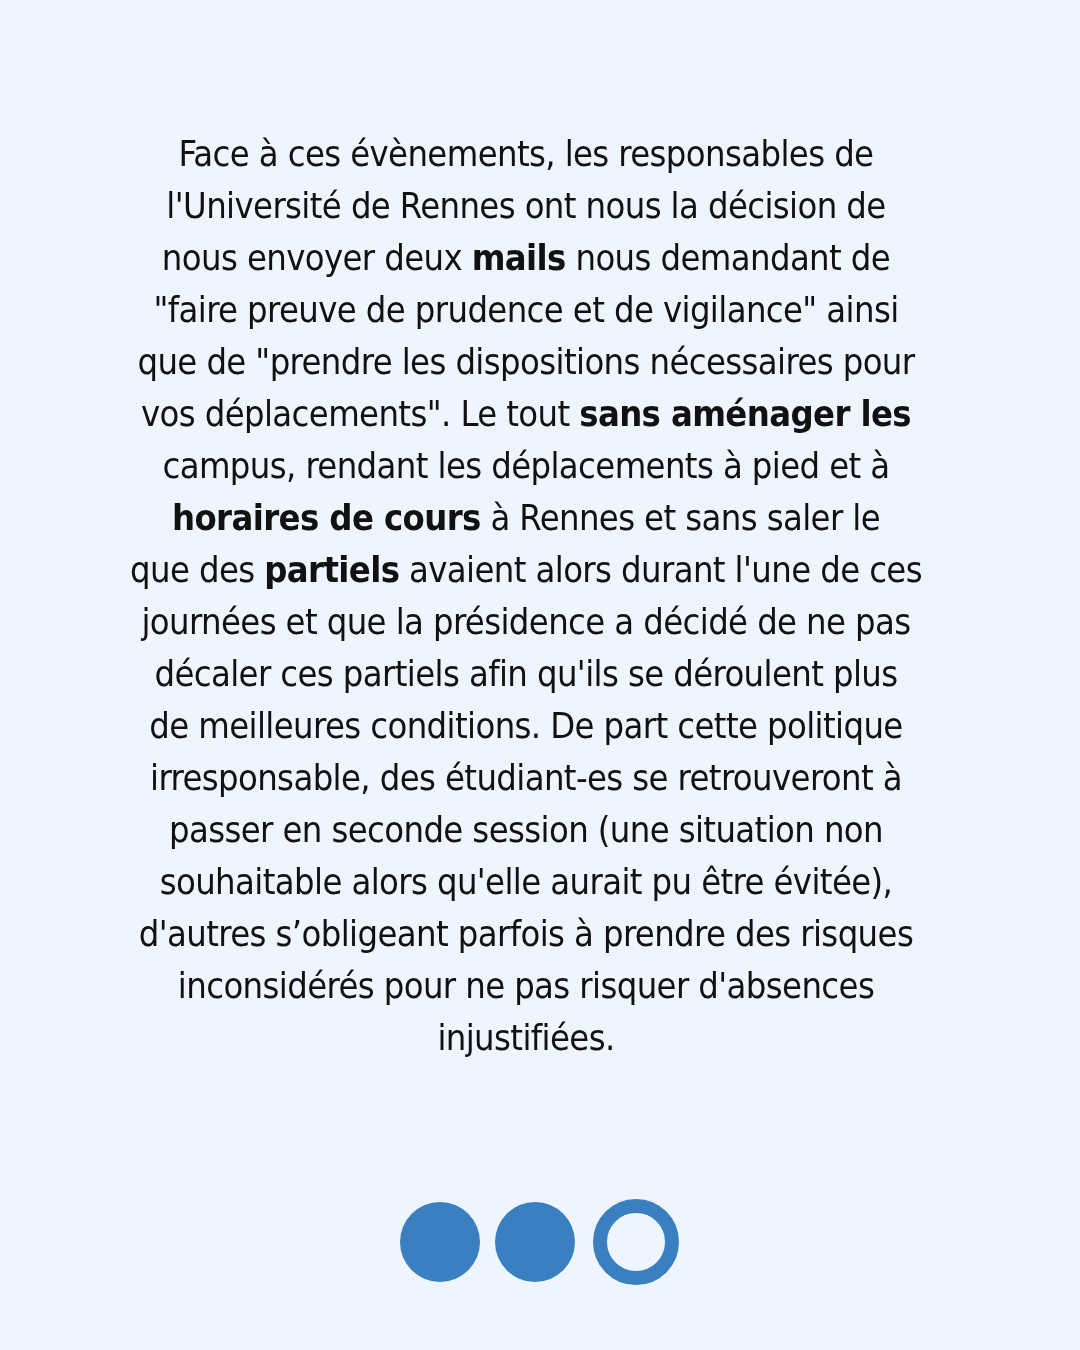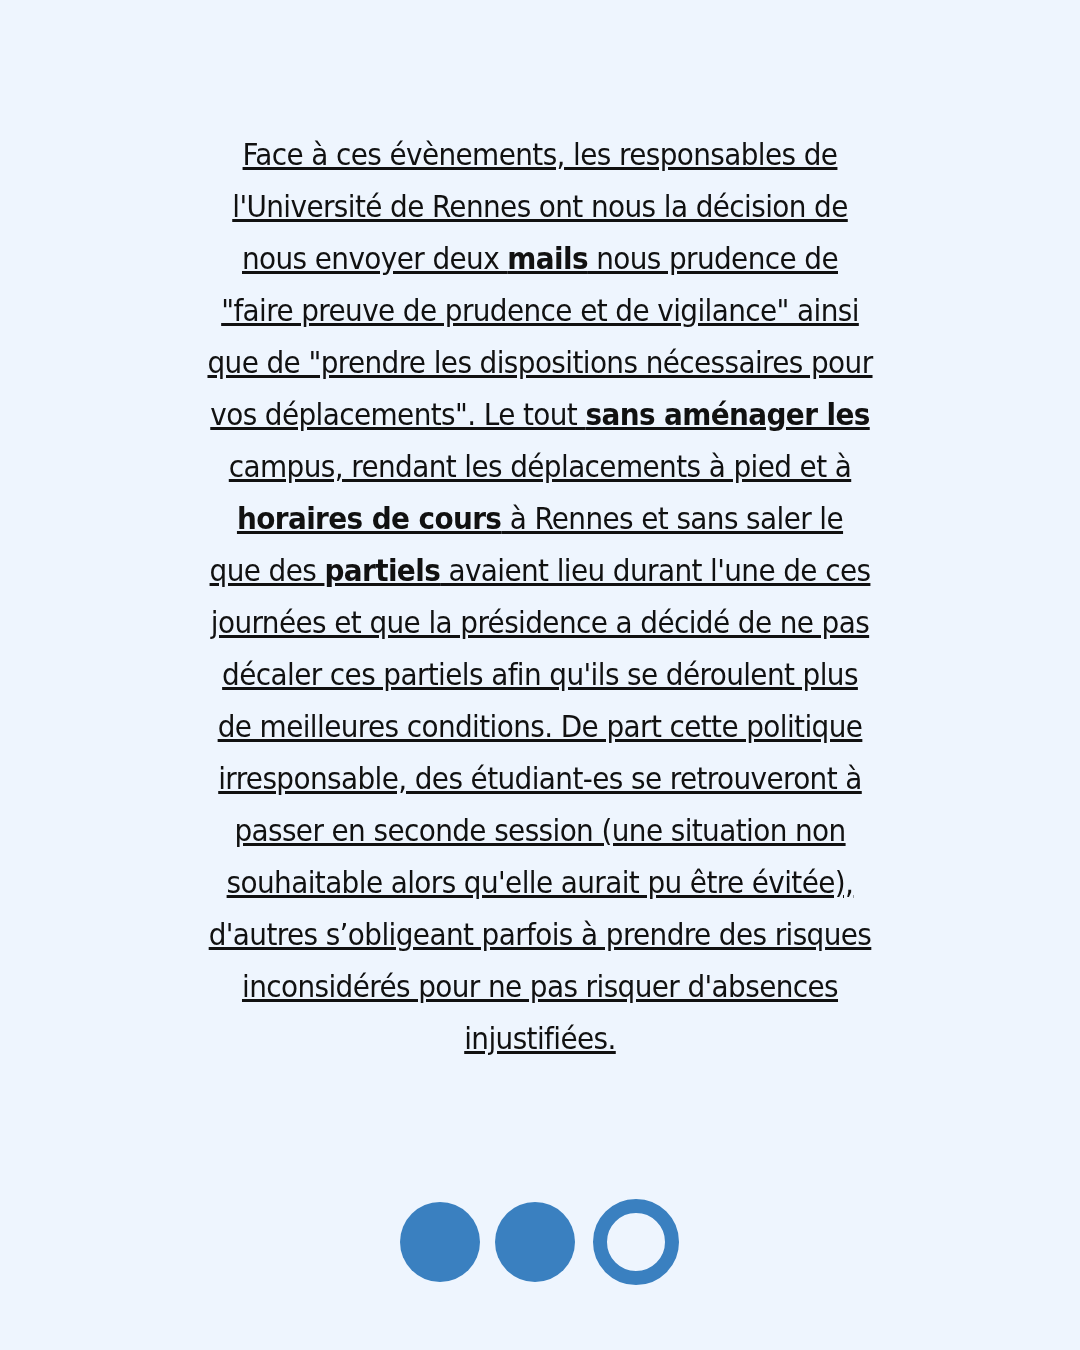--- a/index.html
+++ b/index.html
@@ -11,28 +11,27 @@
       height: 1350px;
       background: #eef5fe;
       position: relative;
       overflow: hidden;
       font-family: "DejaVu Sans", sans-serif;
       color: #111111;
     }
     .text-block {
       position: absolute;
       top: 128px;
-      left: 100px;
+      left: 86px;
       width: 880px;
       text-align: center;
-      font-size: 31px;
+      font-size: 36px;
       line-height: 52px;
       letter-spacing: -0.6px;
       font-stretch: condensed;
-      text-decoration: underline;
     }
     .line {
       display: block;
       white-space: nowrap;
     }
     .seg-bold {
       font-weight: bold;
       text-align: center;
     }
     .dots {
@@ -60,27 +59,27 @@
       border-style: solid;
       border-width: 14px;
     }
   </style>
 </head>
 <body>
 
 <div class="text-block" id="text-block">
     <span class="line"><span>Face à ces évènements, les responsables de</span></span>
     <span class="line"><span>l'Université de Rennes ont nous la décision de</span></span>
-    <span class="line"><span>nous envoyer deux </span><span class="seg-bold">mails</span><span> nous prudence de</span></span>
+    <span class="line"><span>nous envoyer deux </span><span class="seg-bold">mails</span><span> nous demandant de</span></span>
     <span class="line"><span>"faire preuve de prudence et de vigilance" ainsi</span></span>
     <span class="line"><span>que de "prendre les dispositions nécessaires pour</span></span>
     <span class="line"><span>vos déplacements". Le tout </span><span class="seg-bold">sans aménager les</span></span>
     <span class="line"><span>campus, rendant les déplacements à pied et à</span></span>
     <span class="line"><span class="seg-bold">horaires de cours</span><span> à Rennes et sans saler le</span></span>
-    <span class="line"><span>que des </span><span class="seg-bold">partiels</span><span> avaient lieu durant l'une de ces</span></span>
+    <span class="line"><span>que des </span><span class="seg-bold">partiels</span><span> avaient alors durant l'une de ces</span></span>
     <span class="line"><span>journées et que la présidence a décidé de ne pas</span></span>
     <span class="line"><span>décaler ces partiels afin qu'ils se déroulent plus</span></span>
     <span class="line"><span>de meilleures conditions. De part cette politique</span></span>
     <span class="line"><span>irresponsable, des étudiant-es se retrouveront à</span></span>
     <span class="line"><span>passer en seconde session (une situation non</span></span>
     <span class="line"><span>souhaitable alors qu'elle aurait pu être évitée),</span></span>
     <span class="line"><span>d'autres s’obligeant parfois à prendre des risques</span></span>
     <span class="line"><span>inconsidérés pour ne pas risquer d'absences</span></span>
     <span class="line"><span>injustifiées.</span></span>
   </div>

